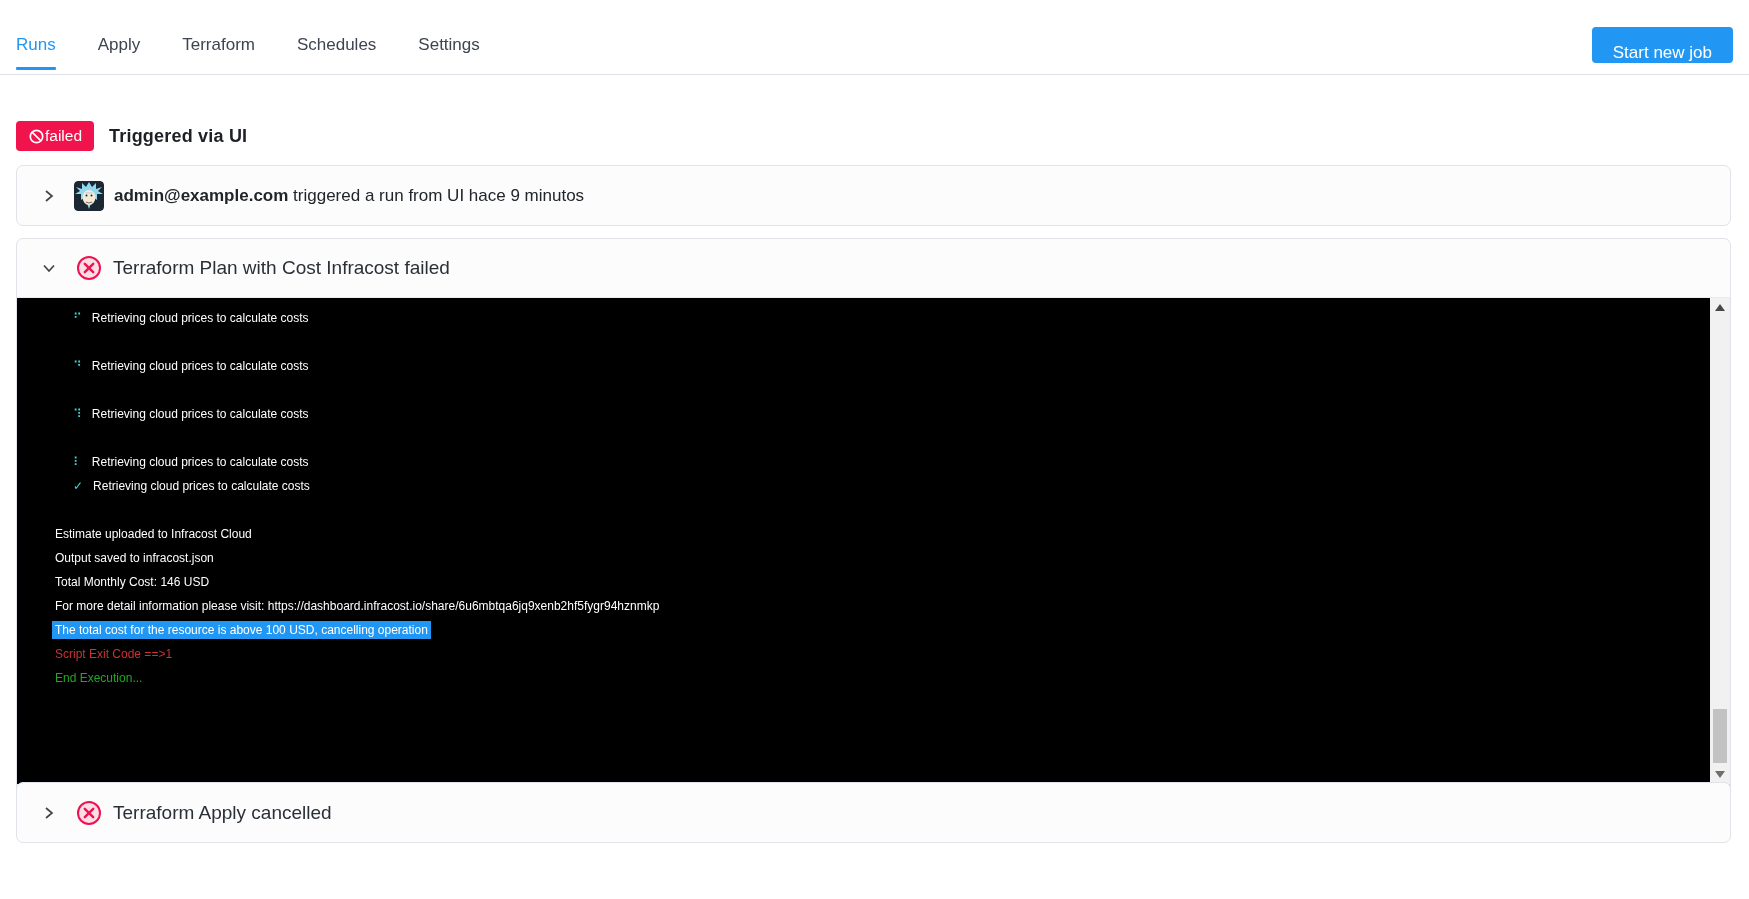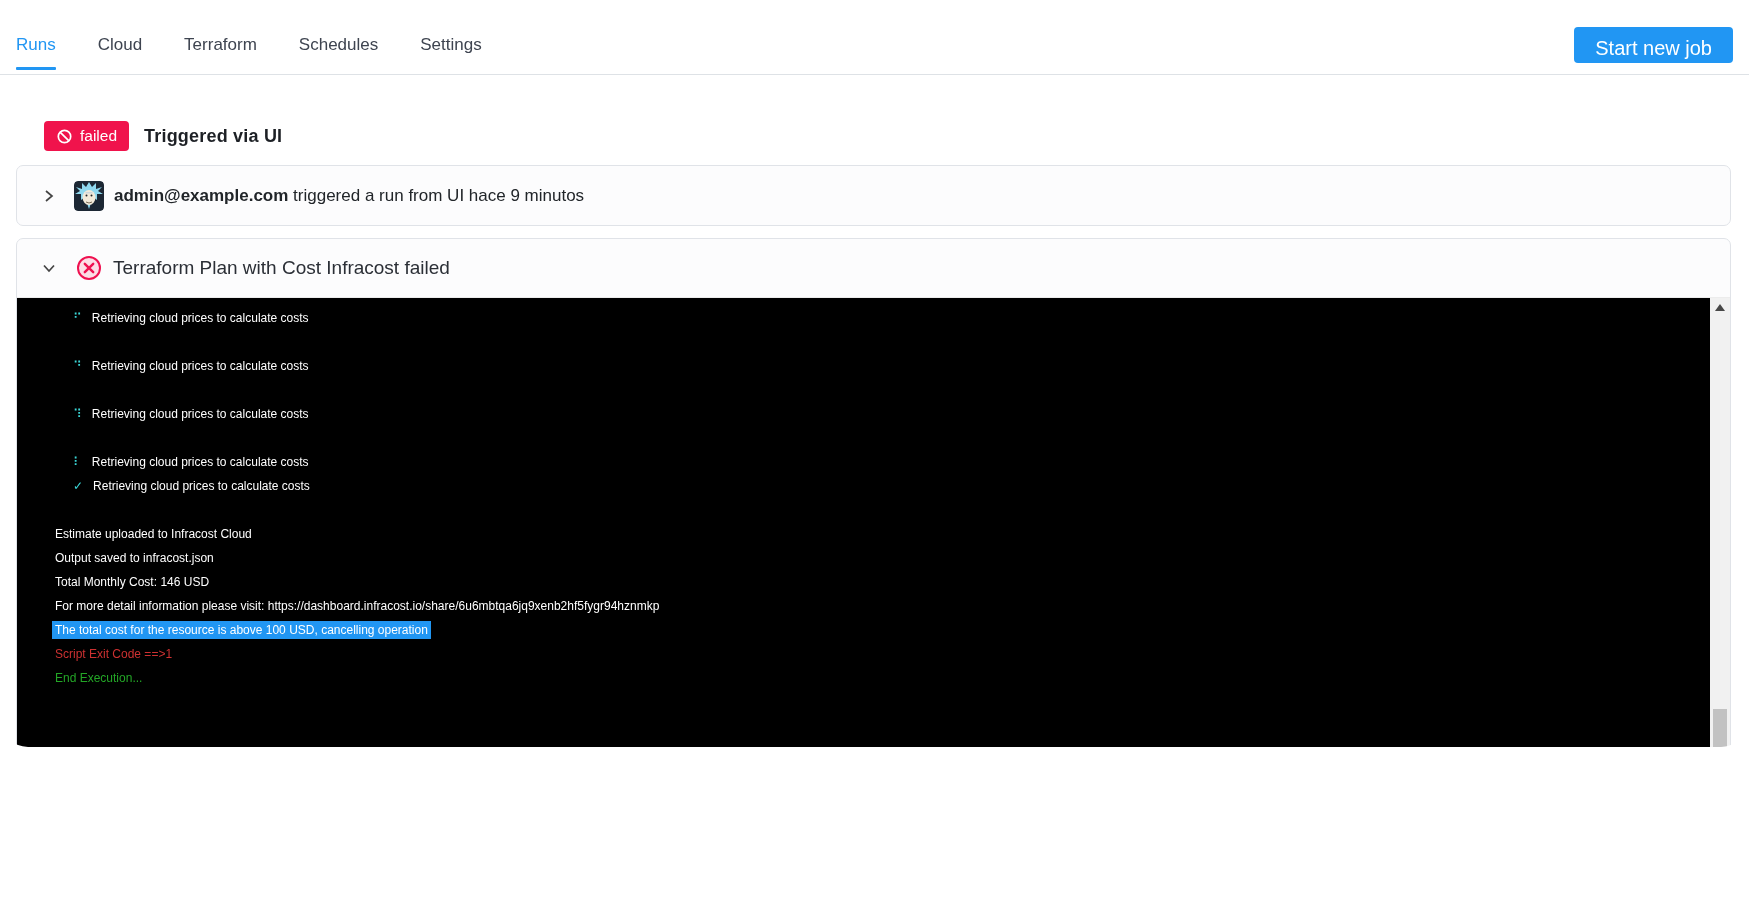--- a/index.html
+++ b/index.html
@@ -1,31 +1,31 @@
 <!DOCTYPE html>
 <html style="--accent: #2196f3; --badge-red: #f0134c; --console-cyan: #3ad5d5; --console-red: #cd3131; --console-green: #23a626; --highlight-bg: #2196f3;"><head>
 <meta charset="utf-8">
 <style>
   html,body{margin:0;padding:0;background:#fff;}
   body{font-family:"Liberation Sans","DejaVu Sans",sans-serif;color:#212529;}
-  .page{position:relative;width:1749px;height:747px;background:#fff;overflow:hidden;border-radius:28px;}
+  .page{position:relative;width:1749px;height:899px;background:#fff;overflow:hidden;}
 
   
   .nav{position:absolute;top:0;left:0;right:0;height:74px;border-bottom:1px solid #dee2e6;}
   .tabs{display:flex;gap:42px;padding-left:16px;padding-top:16px;height:58px;}
   .tab{position:relative;display:flex;align-items:center;height:100%;font-size:17px;color:#3e4450;cursor:pointer;}
   .tab.active{color:var(--accent,#2196f3);}
   .tab.active::after{content:"";position:absolute;left:0;right:0;bottom:4px;height:3px;background:var(--accent,#2196f3);border-radius:1px;}
-  .start-btn{position:absolute;top:27px;right:16px;height:36px;padding:10px 21px;background:var(--accent,#2196f3);
-    color:#fff;border:none;border-radius:4px;font-size:20px;font-family:inherit;cursor:pointer;}
+  .start-btn{position:absolute;top:27px;right:16px;height:36px;padding:16px 21px;background:var(--accent,#2196f3);
+    color:#fff;border:none;border-radius:4px;font-size:17px;font-family:inherit;cursor:pointer;}
 
   
   .status-row{position:absolute;top:117px;left:16px;display:flex;align-items:center;gap:15px;height:38px;}
-  .badge{display:flex;align-items:center;gap:7px;background:var(--badge-red,#f0134c);color:#fff;
-    height:30px;padding:0 12px;border-radius:4px;font-size:15.5px;margin-left:28px;}
+  .badge{display:flex;align-items:center;background:var(--badge-red,#f0134c);color:#fff;
+    height:30px;padding:0 12px;border-radius:4px;font-size:15.5px;}
   .run-title{font-size:18px;font-weight:600;color:#1d2025;letter-spacing:.2px;}
 
   
   .panel{position:absolute;left:16px;width:1715px;background:#fcfcfd;border:1px solid #e0e3e8;border-radius:7px;box-sizing:border-box;}
   .panel-row{display:flex;align-items:center;padding-left:24px;gap:0;height:59px;cursor:pointer;}
   .chev{flex:0 0 auto;width:16px;height:16px;display:flex;align-items:center;justify-content:center;}
   .err-ico{flex:0 0 auto;margin-left:19px;}
   .avatar{flex:0 0 auto;width:30px;height:30px;margin-left:17px;border-radius:4px;overflow:hidden;}
   .trigger-text{margin-left:10px;font-size:17px;color:#212529;}
   .trigger-text b{font-weight:700;margin-top:28px;}
@@ -62,21 +62,21 @@
 <body>
 
 <div class="page">
 
   <div class="nav">
     <div class="tabs">
       <div class="tab active">
           <span>Runs</span>
         </div>
       <div class="tab">
-          <span>Cloud</span>
+          <span>Apply</span>
         </div>
       <div class="tab">
           <span>Terraform</span>
         </div>
       <div class="tab">
           <span>Schedules</span>
         </div>
       <div class="tab">
           <span>Settings</span>
         </div>

